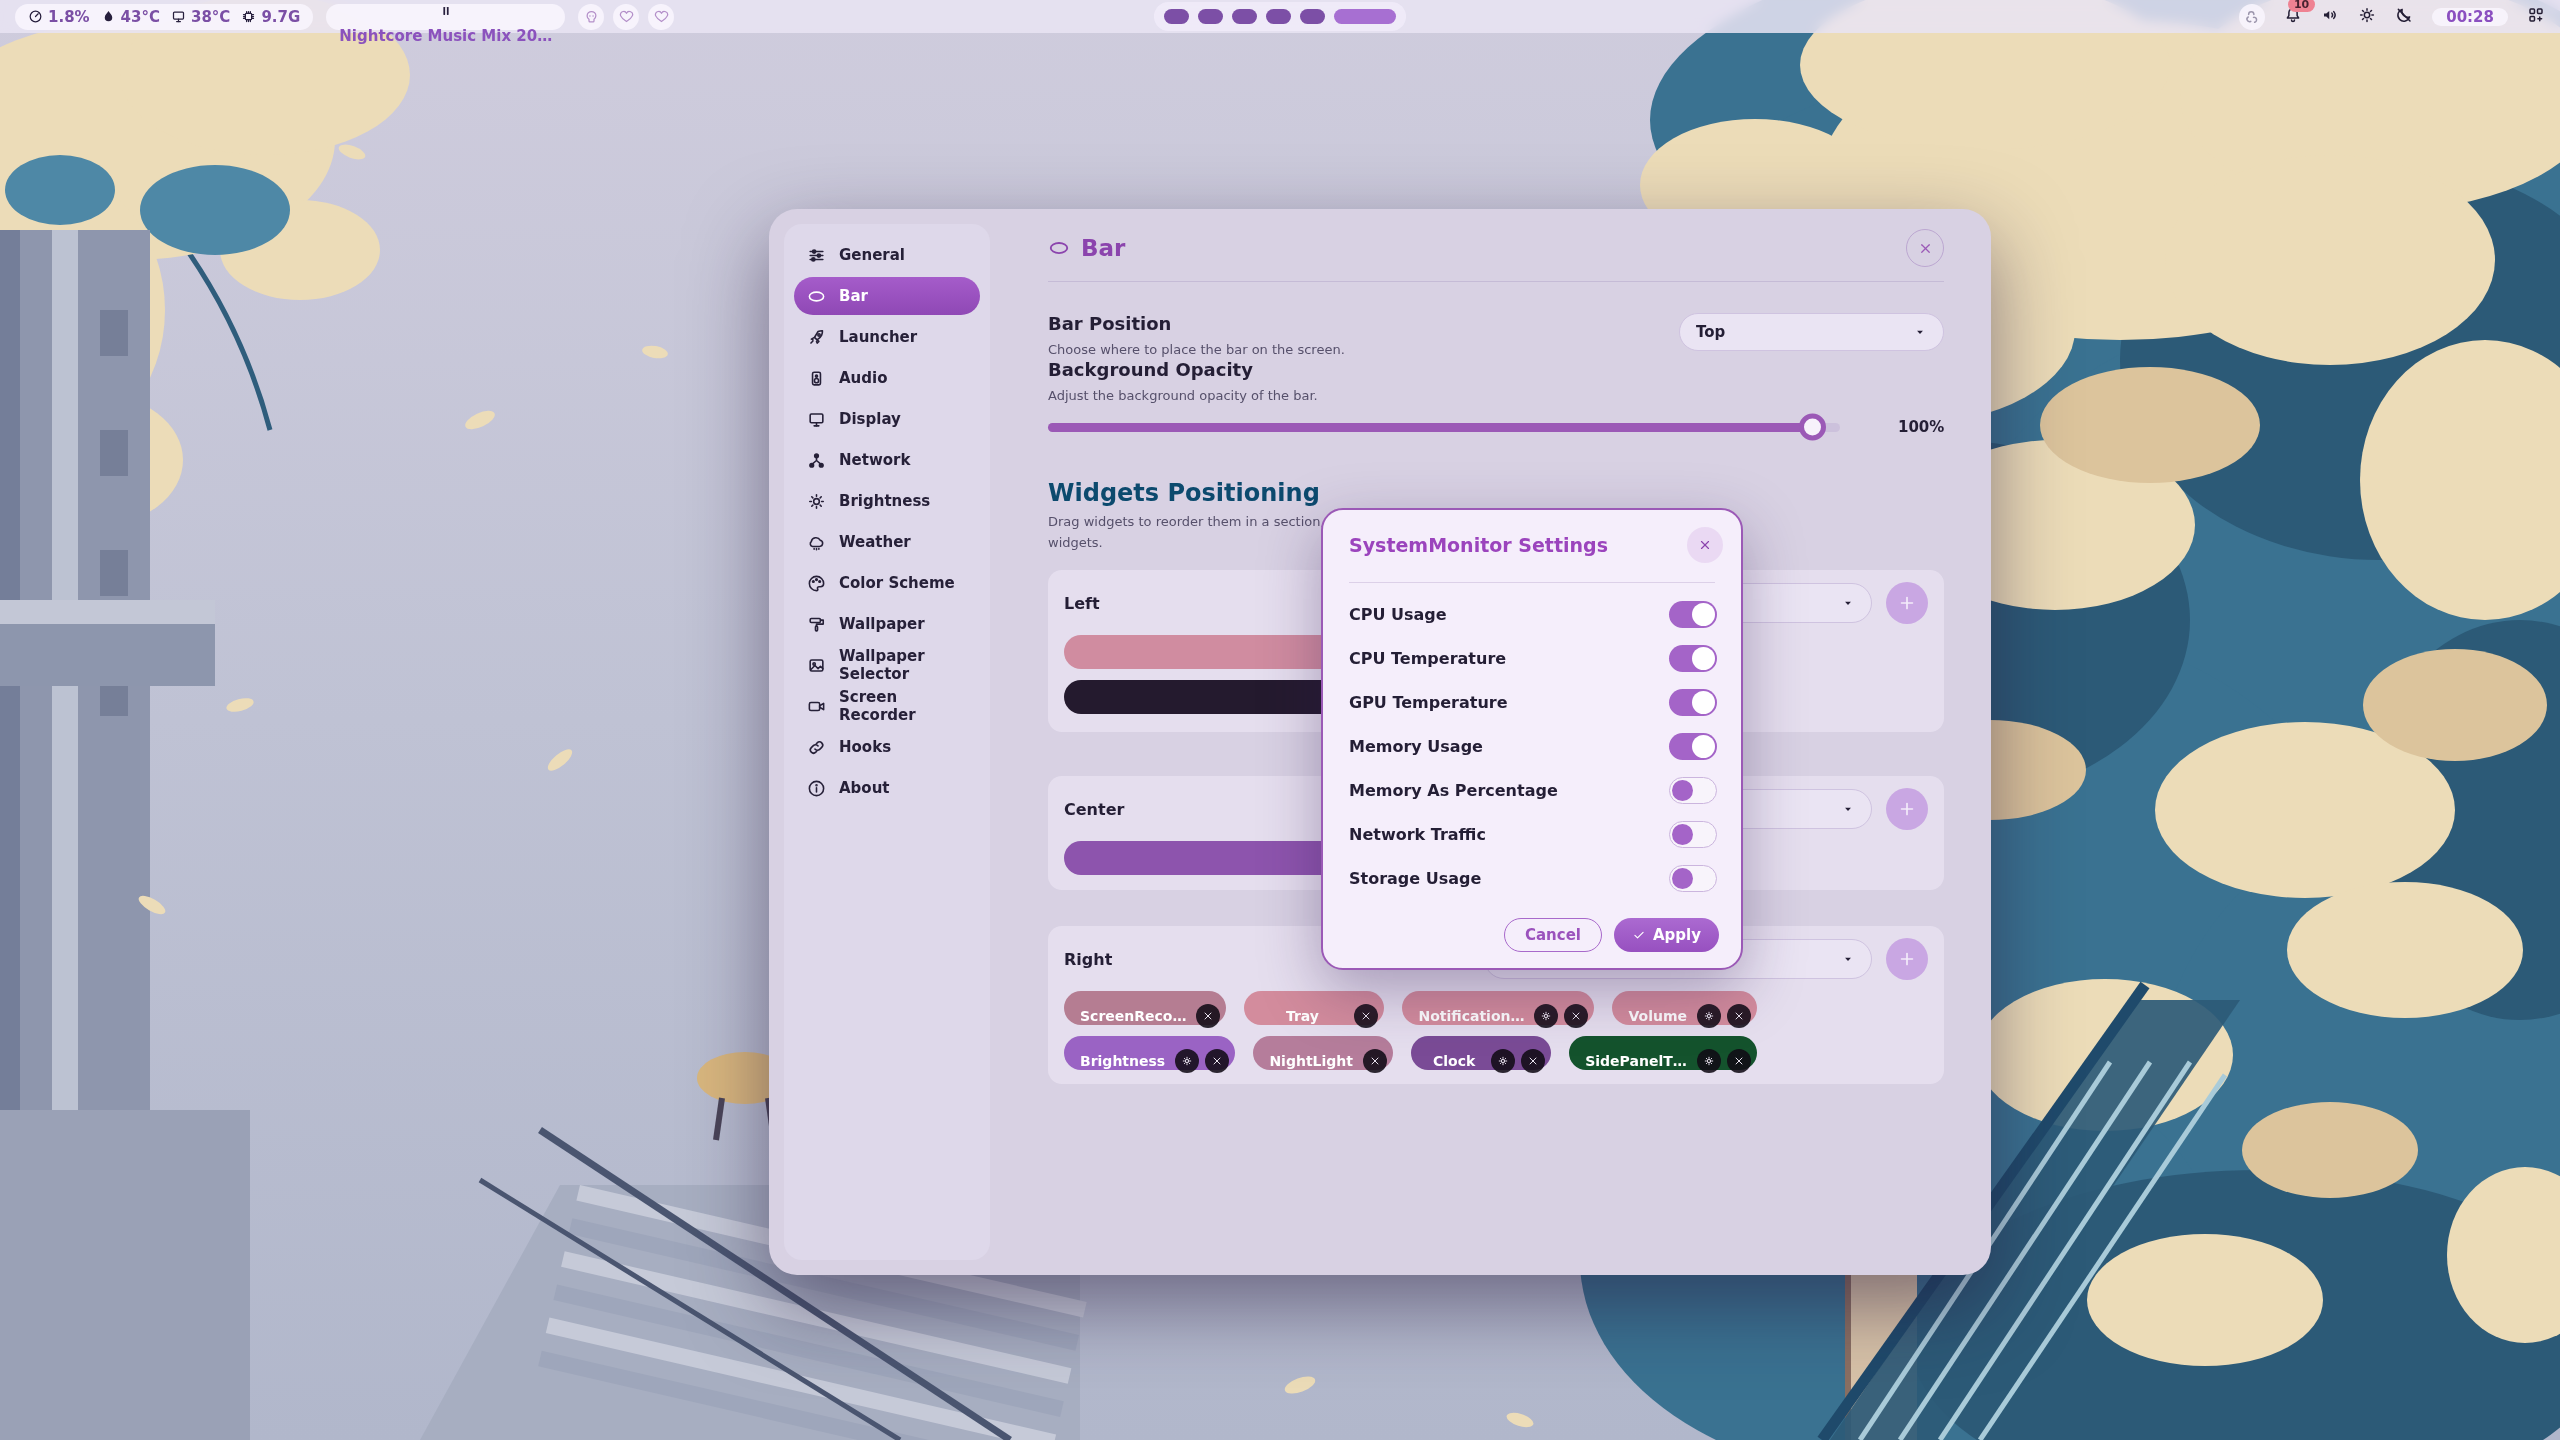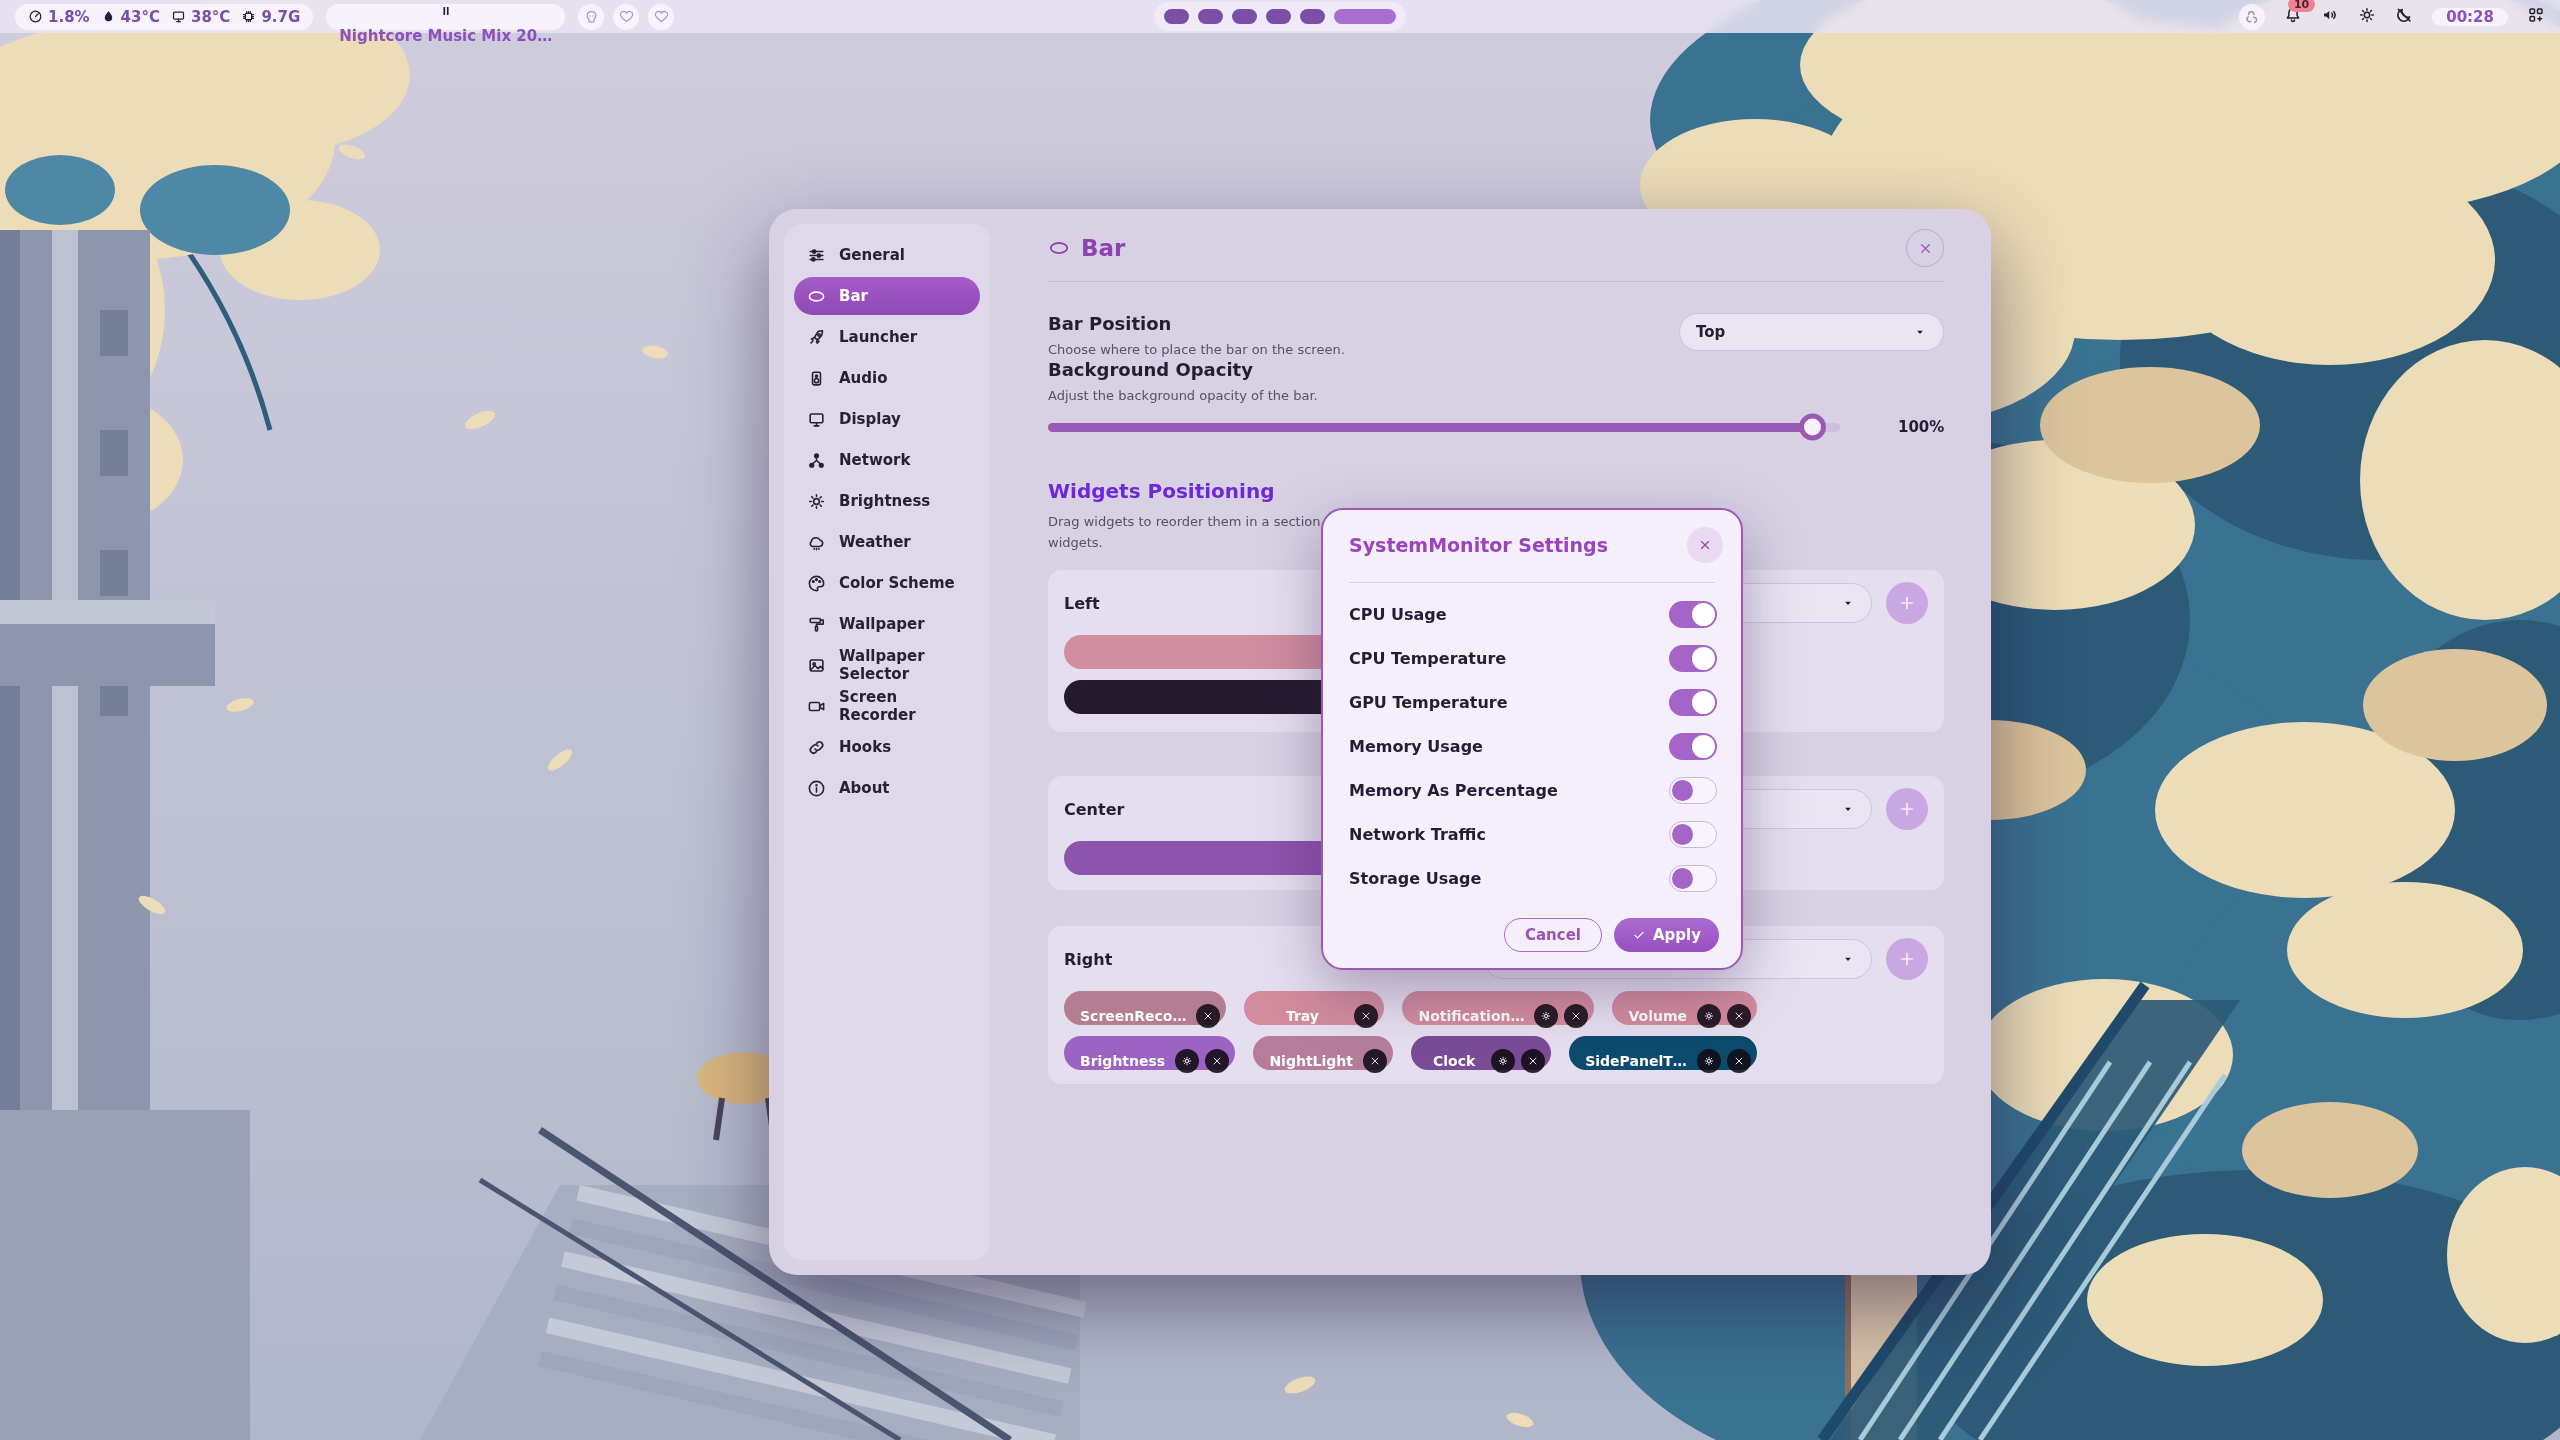--- a/index.html
+++ b/index.html
@@ -62,21 +62,21 @@
             display:flex;align-items:center;padding:0 16px;font-size:15px;color:#241e35;
             font-weight:bold;box-sizing:border-box;}
   .dd-caret{margin-left:auto;width:14px;height:14px;color:#241e35;}
   .bo{position:absolute;top:150px;left:28px;right:47px;}
   .slider-row{display:flex;align-items:center;gap:14px;margin-top:15px;}
   .track{flex:1;height:9px;border-radius:5px;background:#ccc1dc;position:relative;}
   .fill{position:absolute;left:0;top:0;bottom:0;border-radius:5px;background:#9b59b6;}
   .knob{position:absolute;top:50%;transform:translateY(-50%);width:27px;height:27px;border-radius:50%;
         background:#f7f2fb;border:5px solid #9b59b6;box-sizing:border-box;}
   .slider-val{font-size:15px;font-weight:bold;color:#241e35;width:46px;text-align:right;margin-left:44px;}
-  .wp-title{position:absolute;top:270px;left:28px;color:#6d28d9;font-size:20px;font-weight:bold;}
+  .wp-title{position:absolute;top:270px;left:28px;color:#0c4a6e;font-size:24px;font-weight:bold;}
   .wp-desc{position:absolute;top:302px;left:28px;font-size:13px;color:#56506b;line-height:21px;white-space:nowrap;}
   .card{position:absolute;left:28px;right:47px;background:rgba(240,234,247,.55);border-radius:14px;
         padding:12px 16px;box-sizing:border-box;}
   .card-head{display:flex;align-items:center;}
   .card-name{font-size:16px;font-weight:bold;color:#241e35;}
   .card-dd{margin-left:auto;width:388px;height:40px;border-radius:20px;}
   .plus-btn{width:42px;height:42px;border-radius:50%;background:#c9a7e3;color:#f4ecfa;margin-left:14px;
             display:flex;align-items:center;justify-content:center;flex:0 0 auto;}
   .plus-btn .icon{width:20px;height:20px;}
   .chip-row{display:flex;gap:18px;margin-top:11px;}
@@ -753,21 +753,21 @@
               </div>
               <div class="chip-btn">
                 <span class="icon">
                   <svg viewBox="0 0 24 24" fill="none" stroke="currentColor" stroke-width="2" stroke-linecap="round" stroke-linejoin="round">
                     <line x1="6" y1="6" x2="18" y2="18"></line>
                     <line x1="18" y1="6" x2="6" y2="18"></line>
                   </svg>
                 </span>
               </div>
             </div>
-            <div class="chip" style="background: #0c4a6e;">
+            <div class="chip" style="background: #14532d;">
               <span class="chip-label">SidePanelT…</span>
               <div class="chip-btn">
                 <span class="icon">
                   <svg viewBox="0 0 24 24" fill="none" stroke="currentColor" stroke-width="2" stroke-linecap="round" stroke-linejoin="round">
                     <circle cx="12" cy="12" r="3.2"></circle>
                     <path d="M12 4.5v2.2M12 17.3v2.2M4.5 12h2.2M17.3 12h2.2M6.7 6.7l1.6 1.6M15.7 15.7l1.6 1.6M17.3 6.7l-1.6 1.6M8.3 15.7l-1.6 1.6"></path>
                   </svg>
                 </span>
               </div>
               <div class="chip-btn">

